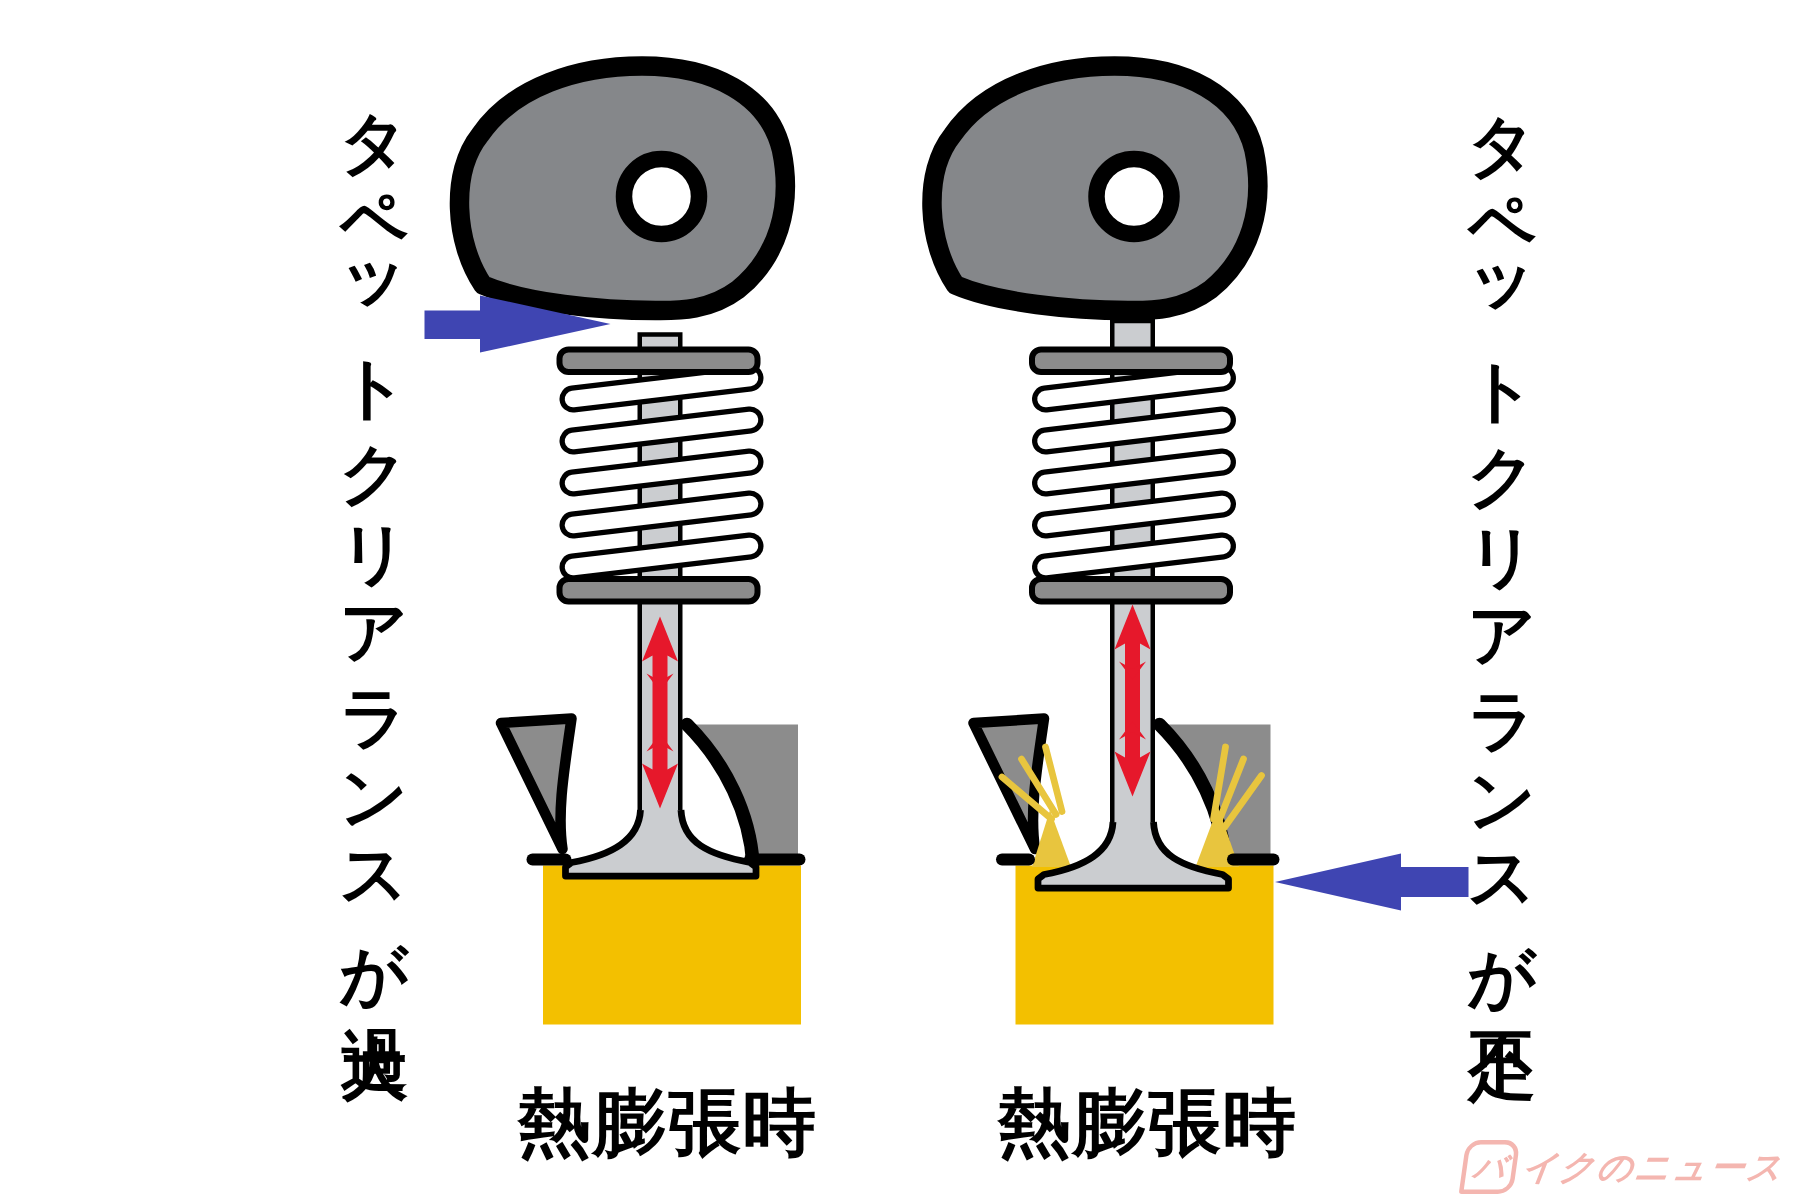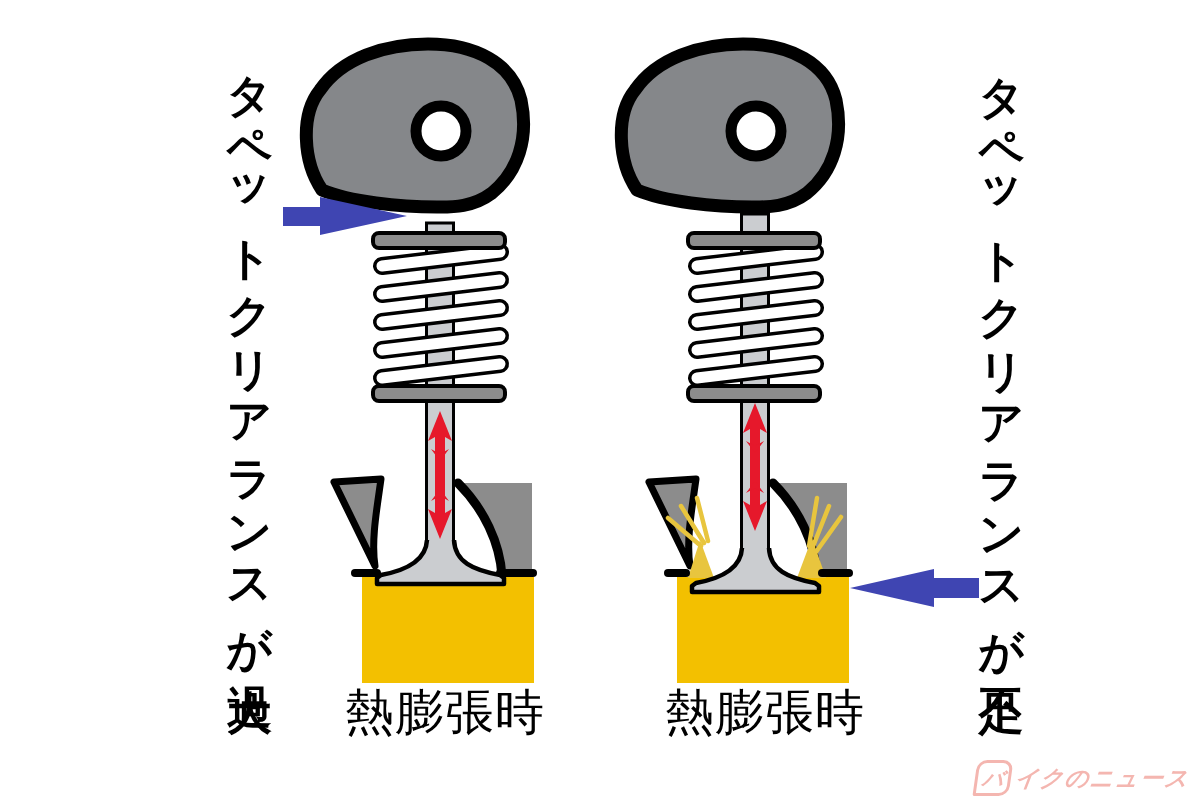--- a/index.html
+++ b/index.html
@@ -13,22 +13,22 @@
     position:absolute;
     writing-mode:vertical-rl;
     text-orientation:upright;
     font-size:45px;font-weight:900;color:var(--ink,#000);
     letter-spacing:4px;line-height:1.05;
     white-space:nowrap;
   }
   .vlabel.left{left:226px;top:42px;}
   .vlabel.right{left:978px;top:44px;}
   .caption{
-    position:absolute;top:680px;width:230px;text-align:center;
-    font-size:49px;font-weight:400;color:var(--ink,#000);
+    position:absolute;top:716px;width:230px;text-align:center;
+    font-size:49px;font-weight:700;color:var(--ink,#000);
     letter-spacing:1px;white-space:nowrap;
   }
   .caption.left{left:330px;}
   .caption.right{left:650px;}
   .watermark{
     position:absolute;right:10px;bottom:4px;
     display:flex;align-items:center;gap:4px;
     color:var(--watermark-pink,#f4b6b0);
     transform:skewX(-8deg);
     font-weight:700;font-style:italic;

